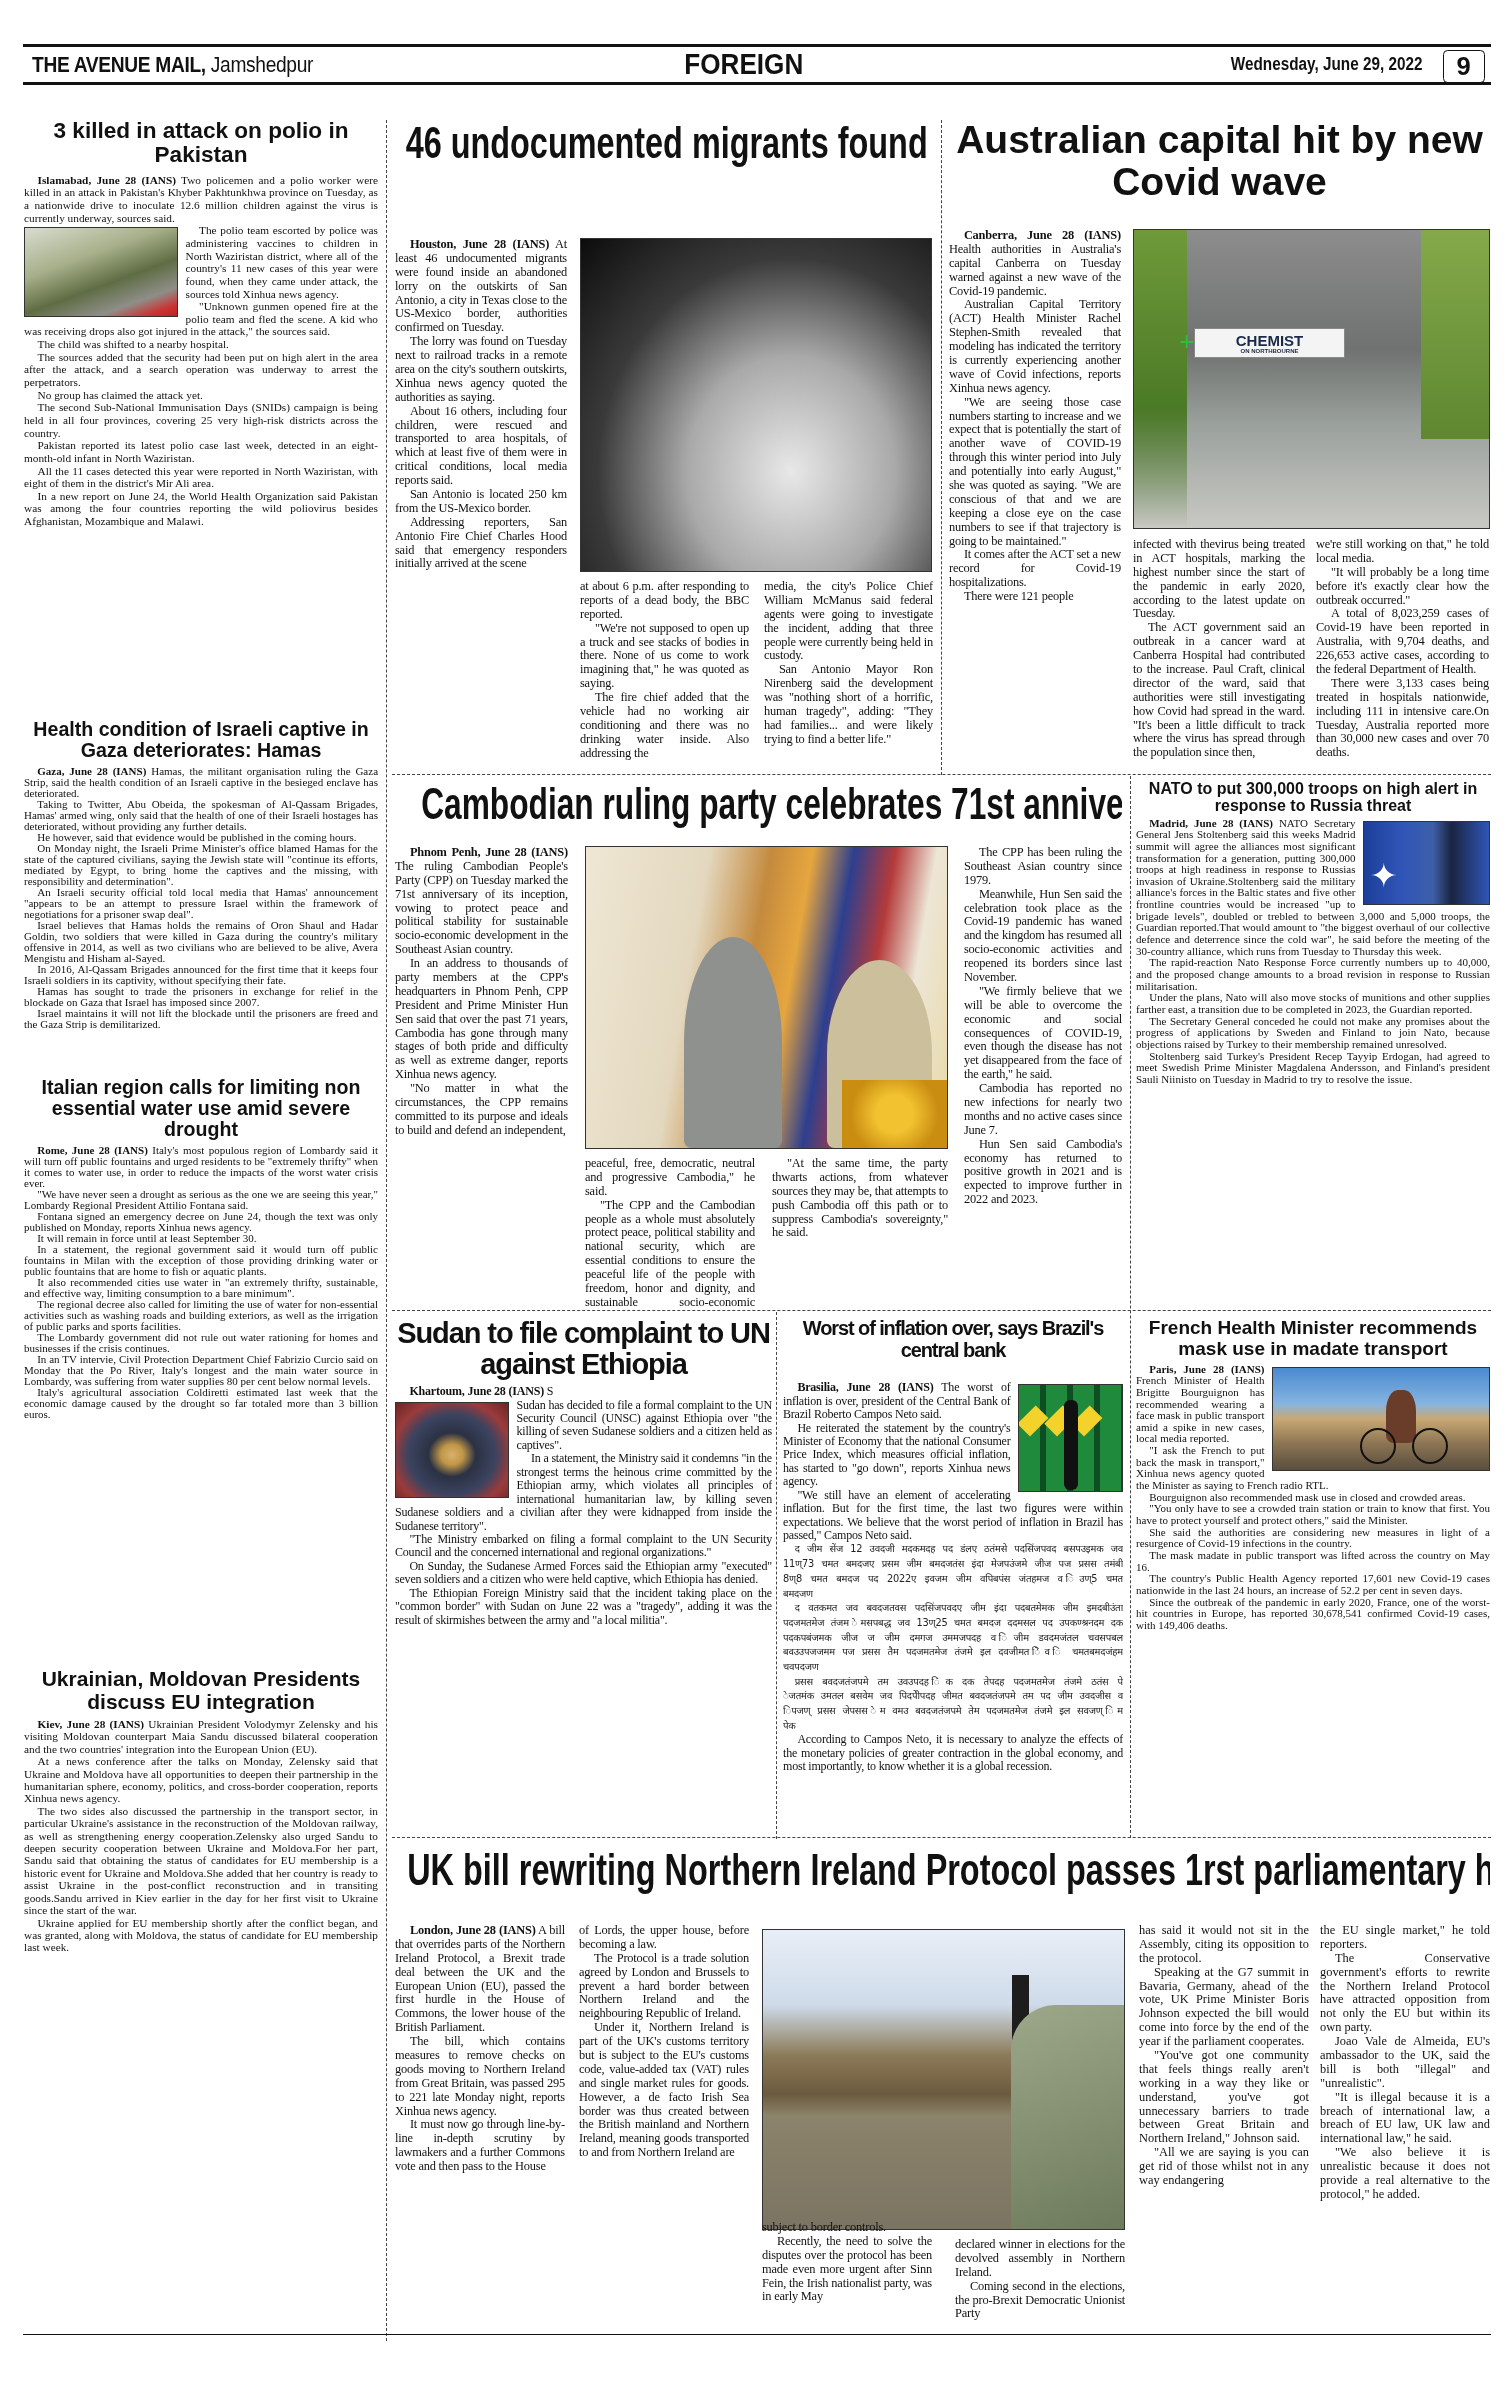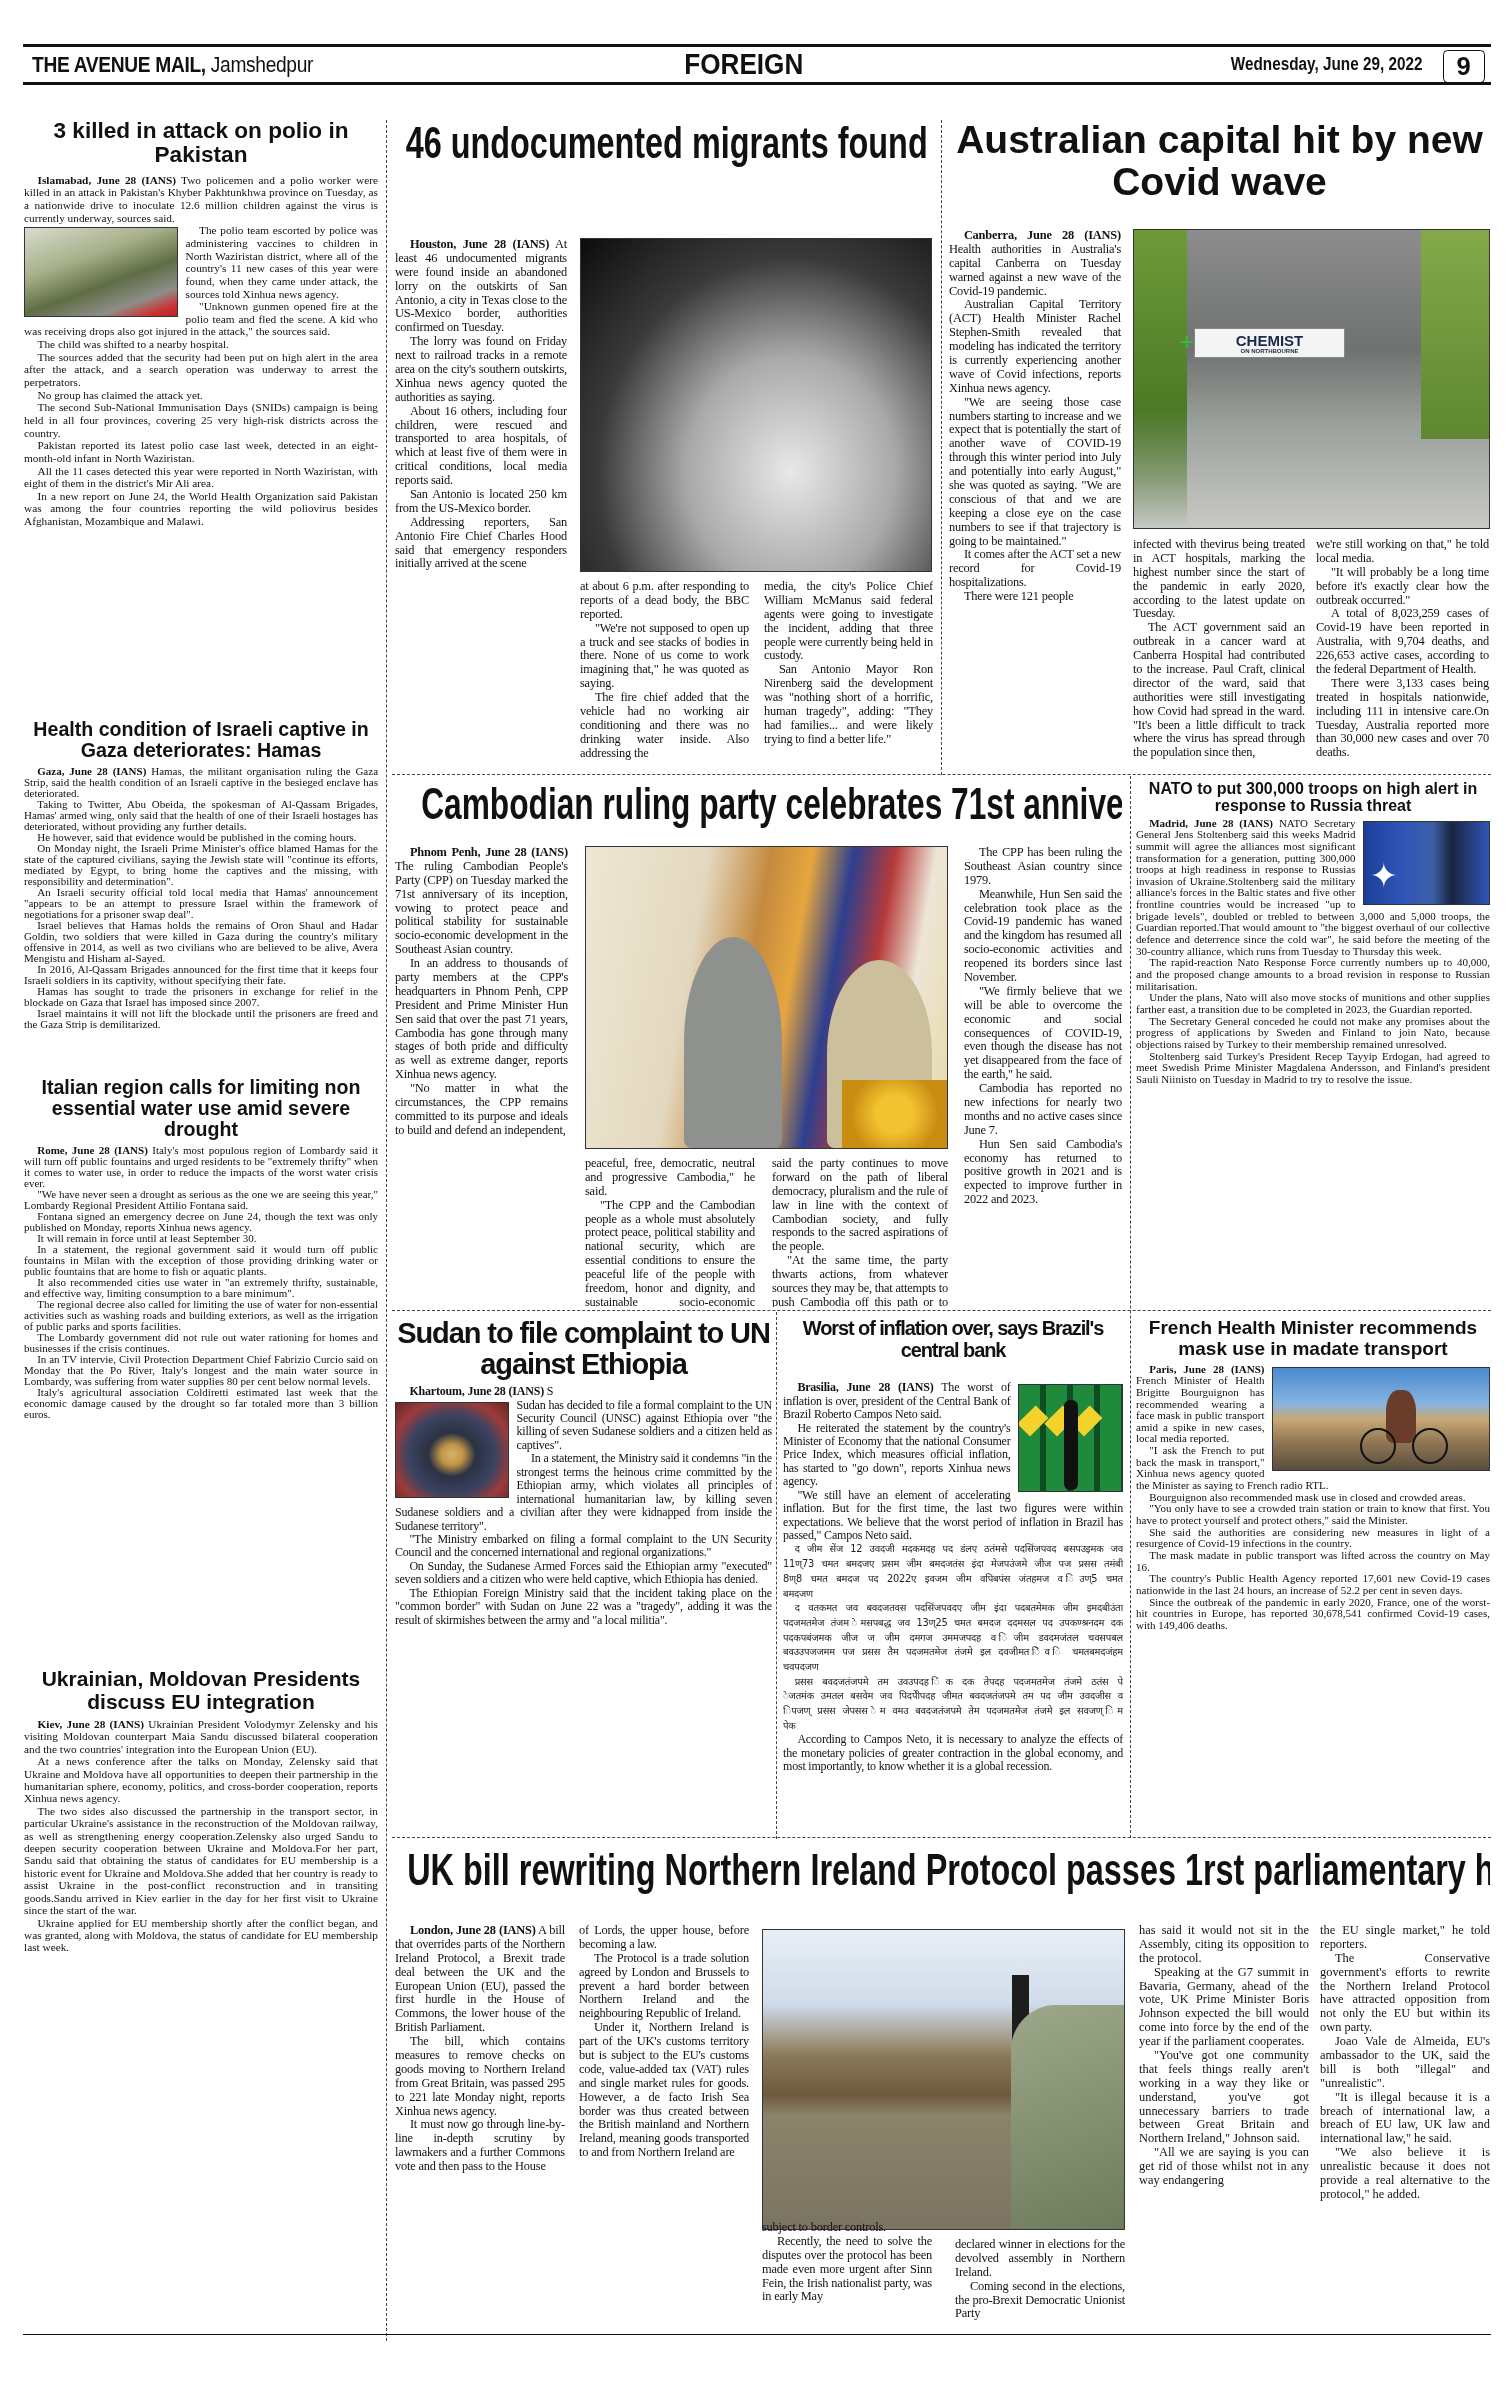--- a/index.html
+++ b/index.html
@@ -104,21 +104,21 @@
     <p>At a news conference after the talks on Monday, Zelensky said that Ukraine and Moldova have all opportunities to deepen their partnership in the humanitarian sphere, economy, politics, and cross-border cooperation, reports Xinhua news agency.</p>
     <p>The two sides also discussed the partnership in the transport sector, in particular Ukraine's assistance in the reconstruction of the Moldovan railway, as well as strengthening energy cooperation.Zelensky also urged Sandu to deepen security cooperation between Ukraine and Moldova.For her part, Sandu said that obtaining the status of candidates for EU membership is a historic event for Ukraine and Moldova.She added that her country is ready to assist Ukraine in the post-conflict reconstruction and in transiting goods.Sandu arrived in Kiev earlier in the day for her first visit to Ukraine since the start of the war.</p>
     <p>Ukraine applied for EU membership shortly after the conflict began, and was granted, along with Moldova, the status of candidate for EU membership last week.</p>
   </div>
 </article>
 
 <article class="art" style="left:395px; top:119px; width:539px; height:652px;">
   <h2 class="hl-condensed" style="font-size:45px; margin: 0 -90px 6px;">46 undocumented migrants found dead inside lorry in Texas</h2>
   <div style="position:absolute; left:0; top:119px; width:172px;" class="body cond">
     <p><span class="dl">Houston, June 28 (IANS)</span> <span>At least 46 undocumented migrants were found inside an abandoned lorry on the outskirts of San Antonio, a city in Texas close to the US-Mexico border, authorities confirmed on Tuesday.</span></p>
-    <p>The lorry was found on Friday next to railroad tracks in a remote area on the city's southern outskirts, Xinhua news agency quoted the authorities as saying.</p>
+    <p>The lorry was found on Tuesday next to railroad tracks in a remote area on the city's southern outskirts, Xinhua news agency quoted the authorities as saying.</p>
     <p>About 16 others, including four children, were rescued and transported to area hospitals, of which at least five of them were in critical conditions, local media reports said.</p>
     <p>San Antonio is located 250 km from the US-Mexico border.</p>
     <p>Addressing reporters, San Antonio Fire Chief Charles Hood said that emergency responders initially arrived at the scene</p>
   </div>
   <div class="photo" style="position:absolute; left:185px; top:119px; width:352px; height:334px; background:radial-gradient(ellipse at 60% 70%, #e8e8e8 0%, #a9a9a9 35%, #3a3a3a 65%, #0c0c0c 100%);"></div>
   <div style="position:absolute; left:185px; top:461px; width:169px;" class="body cond">
     <p style="text-indent:0">at about 6 p.m. after responding to reports of a dead body, the BBC reported.</p>
     <p>"We're not supposed to open up a truck and see stacks of bodies in there. None of us come to work imagining that," he was quoted as saying.</p>
     <p>The fire chief added that the vehicle had no working air conditioning and there was no drinking water inside. Also addressing the</p>
   </div>
@@ -168,21 +168,20 @@
   <div class="photo" style="position:absolute; left:190px; top:88; top:66px; width:363px; height:303px; background:linear-gradient(100deg,#efe7d4 0%,#e3d8bf 30%,#c48a3e 45%,#e6a63e 55%,#2d3f8f 65%,#b53a3a 75%,#ede6d6 85%,#e8d9a6 100%);">
     <div style="position:absolute; left:98px; top:90px; width:98px; height:211px; background:#8f918f; border-radius:50% 50% 7.5px 7.5px;"></div>
     <div style="position:absolute; left:241px; top:113px; width:105px; height:188px; background:#cbbf9c; border-radius:50% 50% 7.5px 7.5px;"></div>
     <div style="position:absolute; right:0; bottom:0; width:105px; height:68px; background:radial-gradient(circle,#f2c230 30%,#c98d12 70%);"></div>
   </div>
   <div style="position:absolute; left:190px; top:377px; width:170px;" class="body cond">
     <p style="text-indent:0">peaceful, free, democratic, neutral and progressive Cambodia," he said.</p>
     <p>"The CPP and the Cambodian people as a whole must absolutely protect peace, political stability and national security, which are essential conditions to ensure the peaceful life of the people with freedom, honor and dignity, and sustainable socio-economic development." Hun Sen</p>
   </div>
   <div style="position:absolute; left:377px; top:377px; width:176px;" class="body cond">
-    <p style="text-indent:0">said the party continues to move forward on the path of liberal democracy, pluralism and the rule of law in line with the context of Cambodian society, and fully responds to the sacred aspirations of the people.</p>
     <p>"At the same time, the party thwarts actions, from whatever sources they may be, that attempts to push Cambodia off this path or to suppress Cambodia's sovereignty," he said.</p>
   </div>
   <div style="position:absolute; left:569px; top:66px; width:158px;" class="body cond">
     <p>The CPP has been ruling the Southeast Asian country since 1979.</p>
     <p>Meanwhile, Hun Sen said the celebration took place as the Covid-19 pandemic has waned and the kingdom has resumed all socio-economic activities and reopened its borders since last November.</p>
     <p>"We firmly believe that we will be able to overcome the economic and social consequences of COVID-19, even though the disease has not yet disappeared from the face of the earth," he said.</p>
     <p>Cambodia has reported no new infections for nearly two months and no active cases since June 7.</p>
     <p>Hun Sen said Cambodia's economy has returned to positive growth in 2021 and is expected to improve further in 2022 and 2023.</p>
   </div>
 </article>

